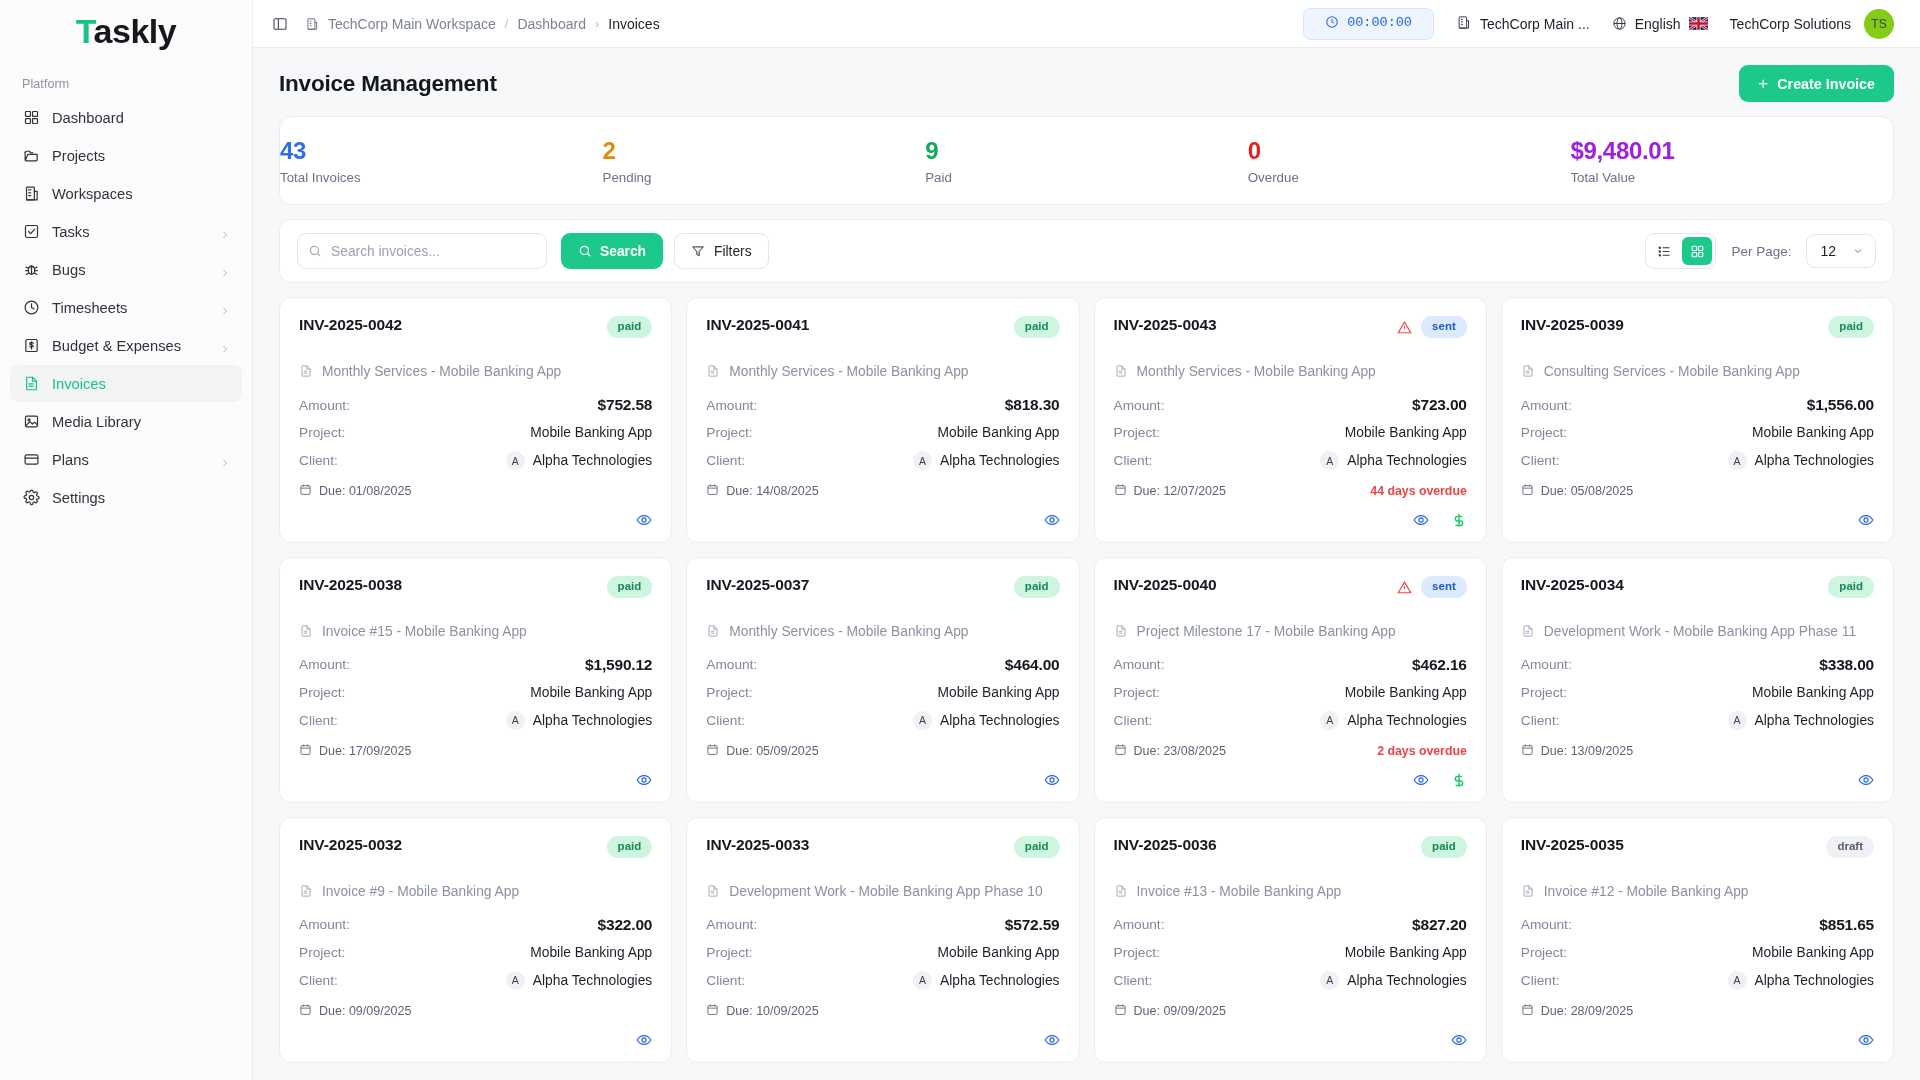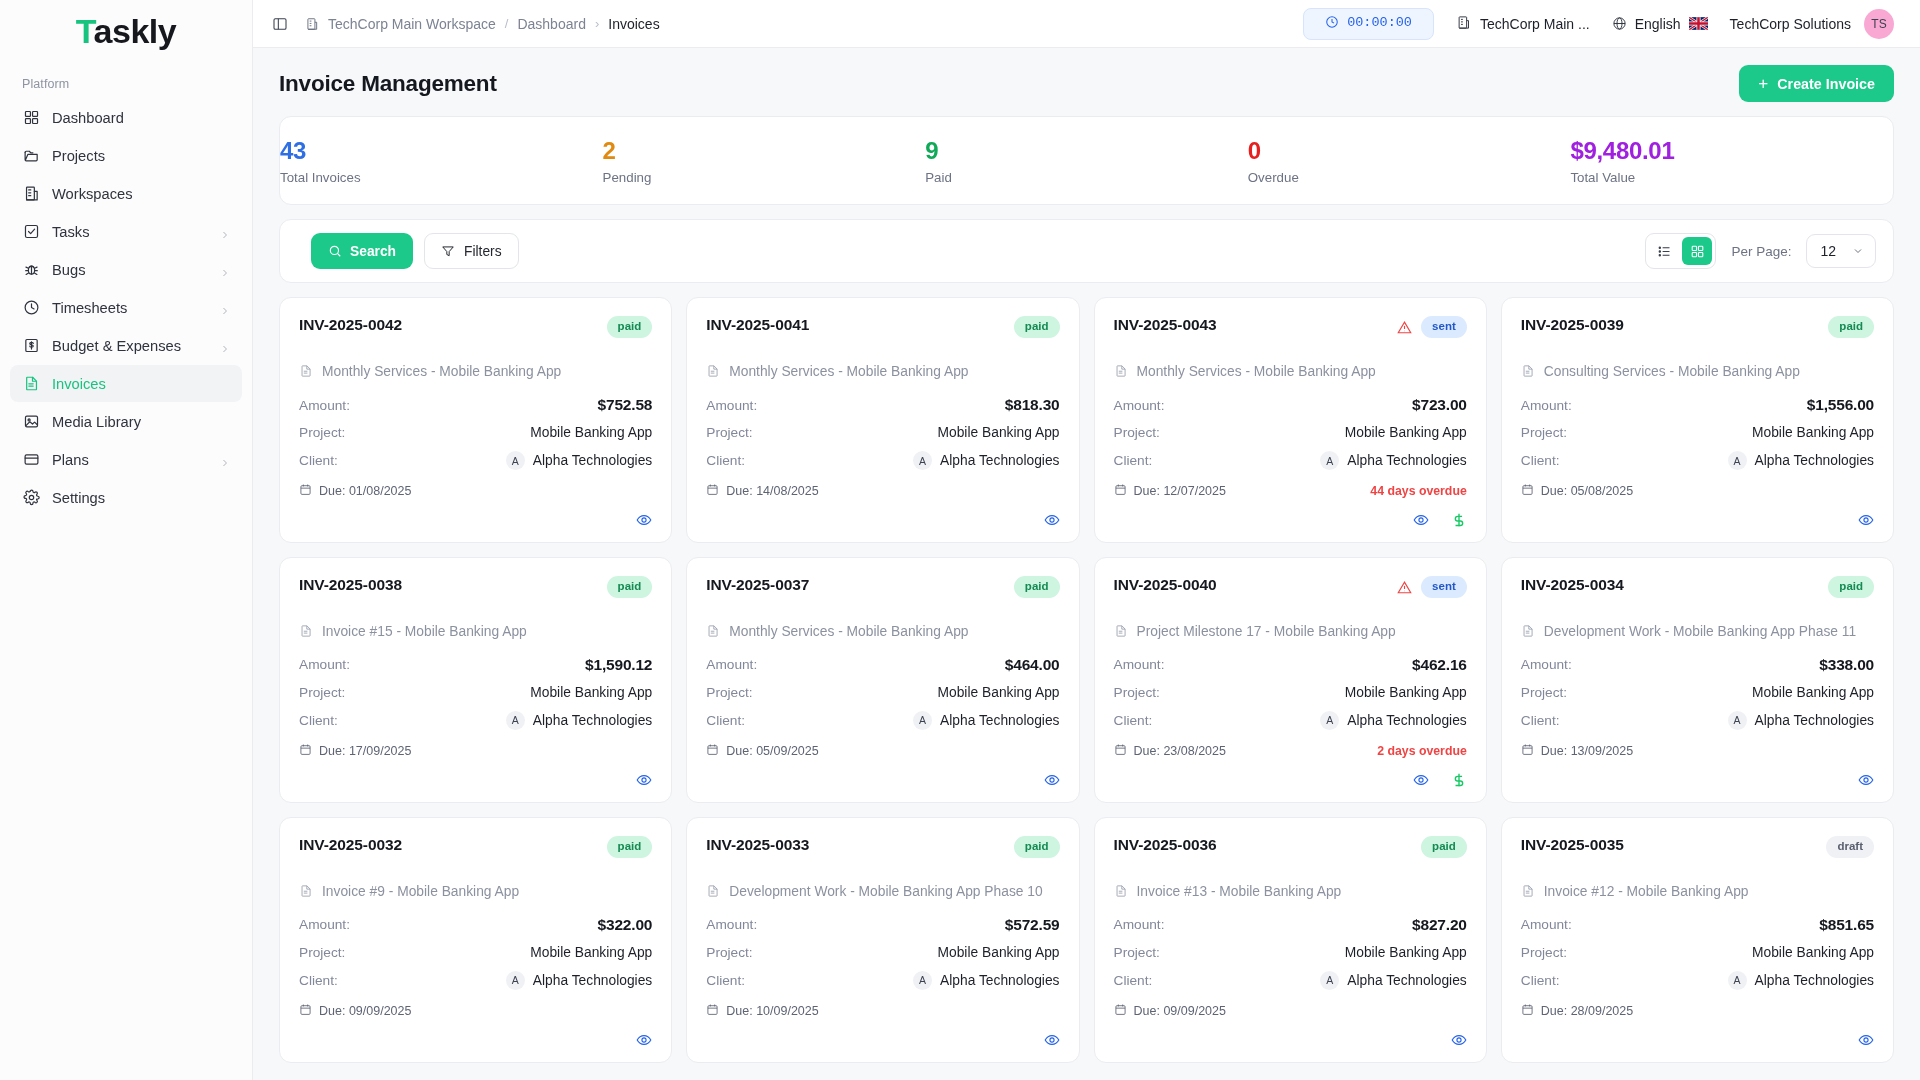--- a/index.html
+++ b/index.html
@@ -65,21 +65,21 @@
   }
   .timer svg { width: 14px; height: 14px; stroke: #2563eb; fill: none; stroke-width: 1.8; }
   .ws-pill { display: flex; align-items: center; gap: 9px; font-size: 14px; color: #1d2029; cursor: pointer; }
   .ws-pill svg { width: 15px; height: 15px; stroke: #2b303c; fill: none; stroke-width: 1.5; }
   .lang { display: flex; align-items: center; gap: 8px; font-size: 14px; color: #1d2029; cursor: pointer; }
   .lang svg.globe { width: 15px; height: 15px; stroke: #2b303c; fill: none; stroke-width: 1.5; }
   .flag { width: 19px; height: 13px; display: inline-block; border-radius: 1px; overflow: hidden; }
   .org { display: flex; align-items: center; gap: 13px; cursor: pointer; }
   .org-name { font-size: 14px; color: #1d2029; }
   .avatar {
-    width: 30px; height: 30px; border-radius: 50%; background: #f9a8d4;
+    width: 30px; height: 30px; border-radius: 50%; background: #84cc16;
     display: flex; align-items: center; justify-content: center;
     font-size: 12px; color: #3d4250; font-weight: 500;
   }
 
   .content { flex: 1; overflow: hidden; padding: 0 26px; }
 
   .page-head { display: flex; align-items: center; padding: 17px 0 14px 0; }
   .page-title { font-size: 22.5px; font-weight: 700; color: #15181e; letter-spacing: -0.2px; }
   .create-btn {
     margin-left: auto; display: flex; align-items: center; gap: 9px;
@@ -419,20 +419,27 @@
             <div class="stat-val" style="color:#e62020">0</div>
             <div class="stat-lbl">Overdue</div>
           </div>
           <div class="stat">
             <div class="stat-val" style="color:#a020e0">$9,480.01</div>
             <div class="stat-lbl">Total Value</div>
           </div>
         </div>
 
       <div class="toolbar">
+        <div class="search-wrap">
+          <svg viewBox="0 0 24 24">
+              <circle cx="11" cy="11" r="7"></circle>
+              <line x1="16.2" y1="16.2" x2="21" y2="21"></line>
+            </svg>
+          <input class="search-input" type="text" placeholder="Search invoices..." style="">
+        </div>
         <button class="search-btn">
           <svg viewBox="0 0 24 24">
               <circle cx="11" cy="11" r="7"></circle>
               <line x1="16.2" y1="16.2" x2="21" y2="21"></line>
             </svg>
           <span>Search</span>
         </button>
         <button class="filters-btn">
           <svg viewBox="0 0 24 24">
               <polygon points="3,5 21,5 14,13 14,20 10,18 10,13"></polygon>

